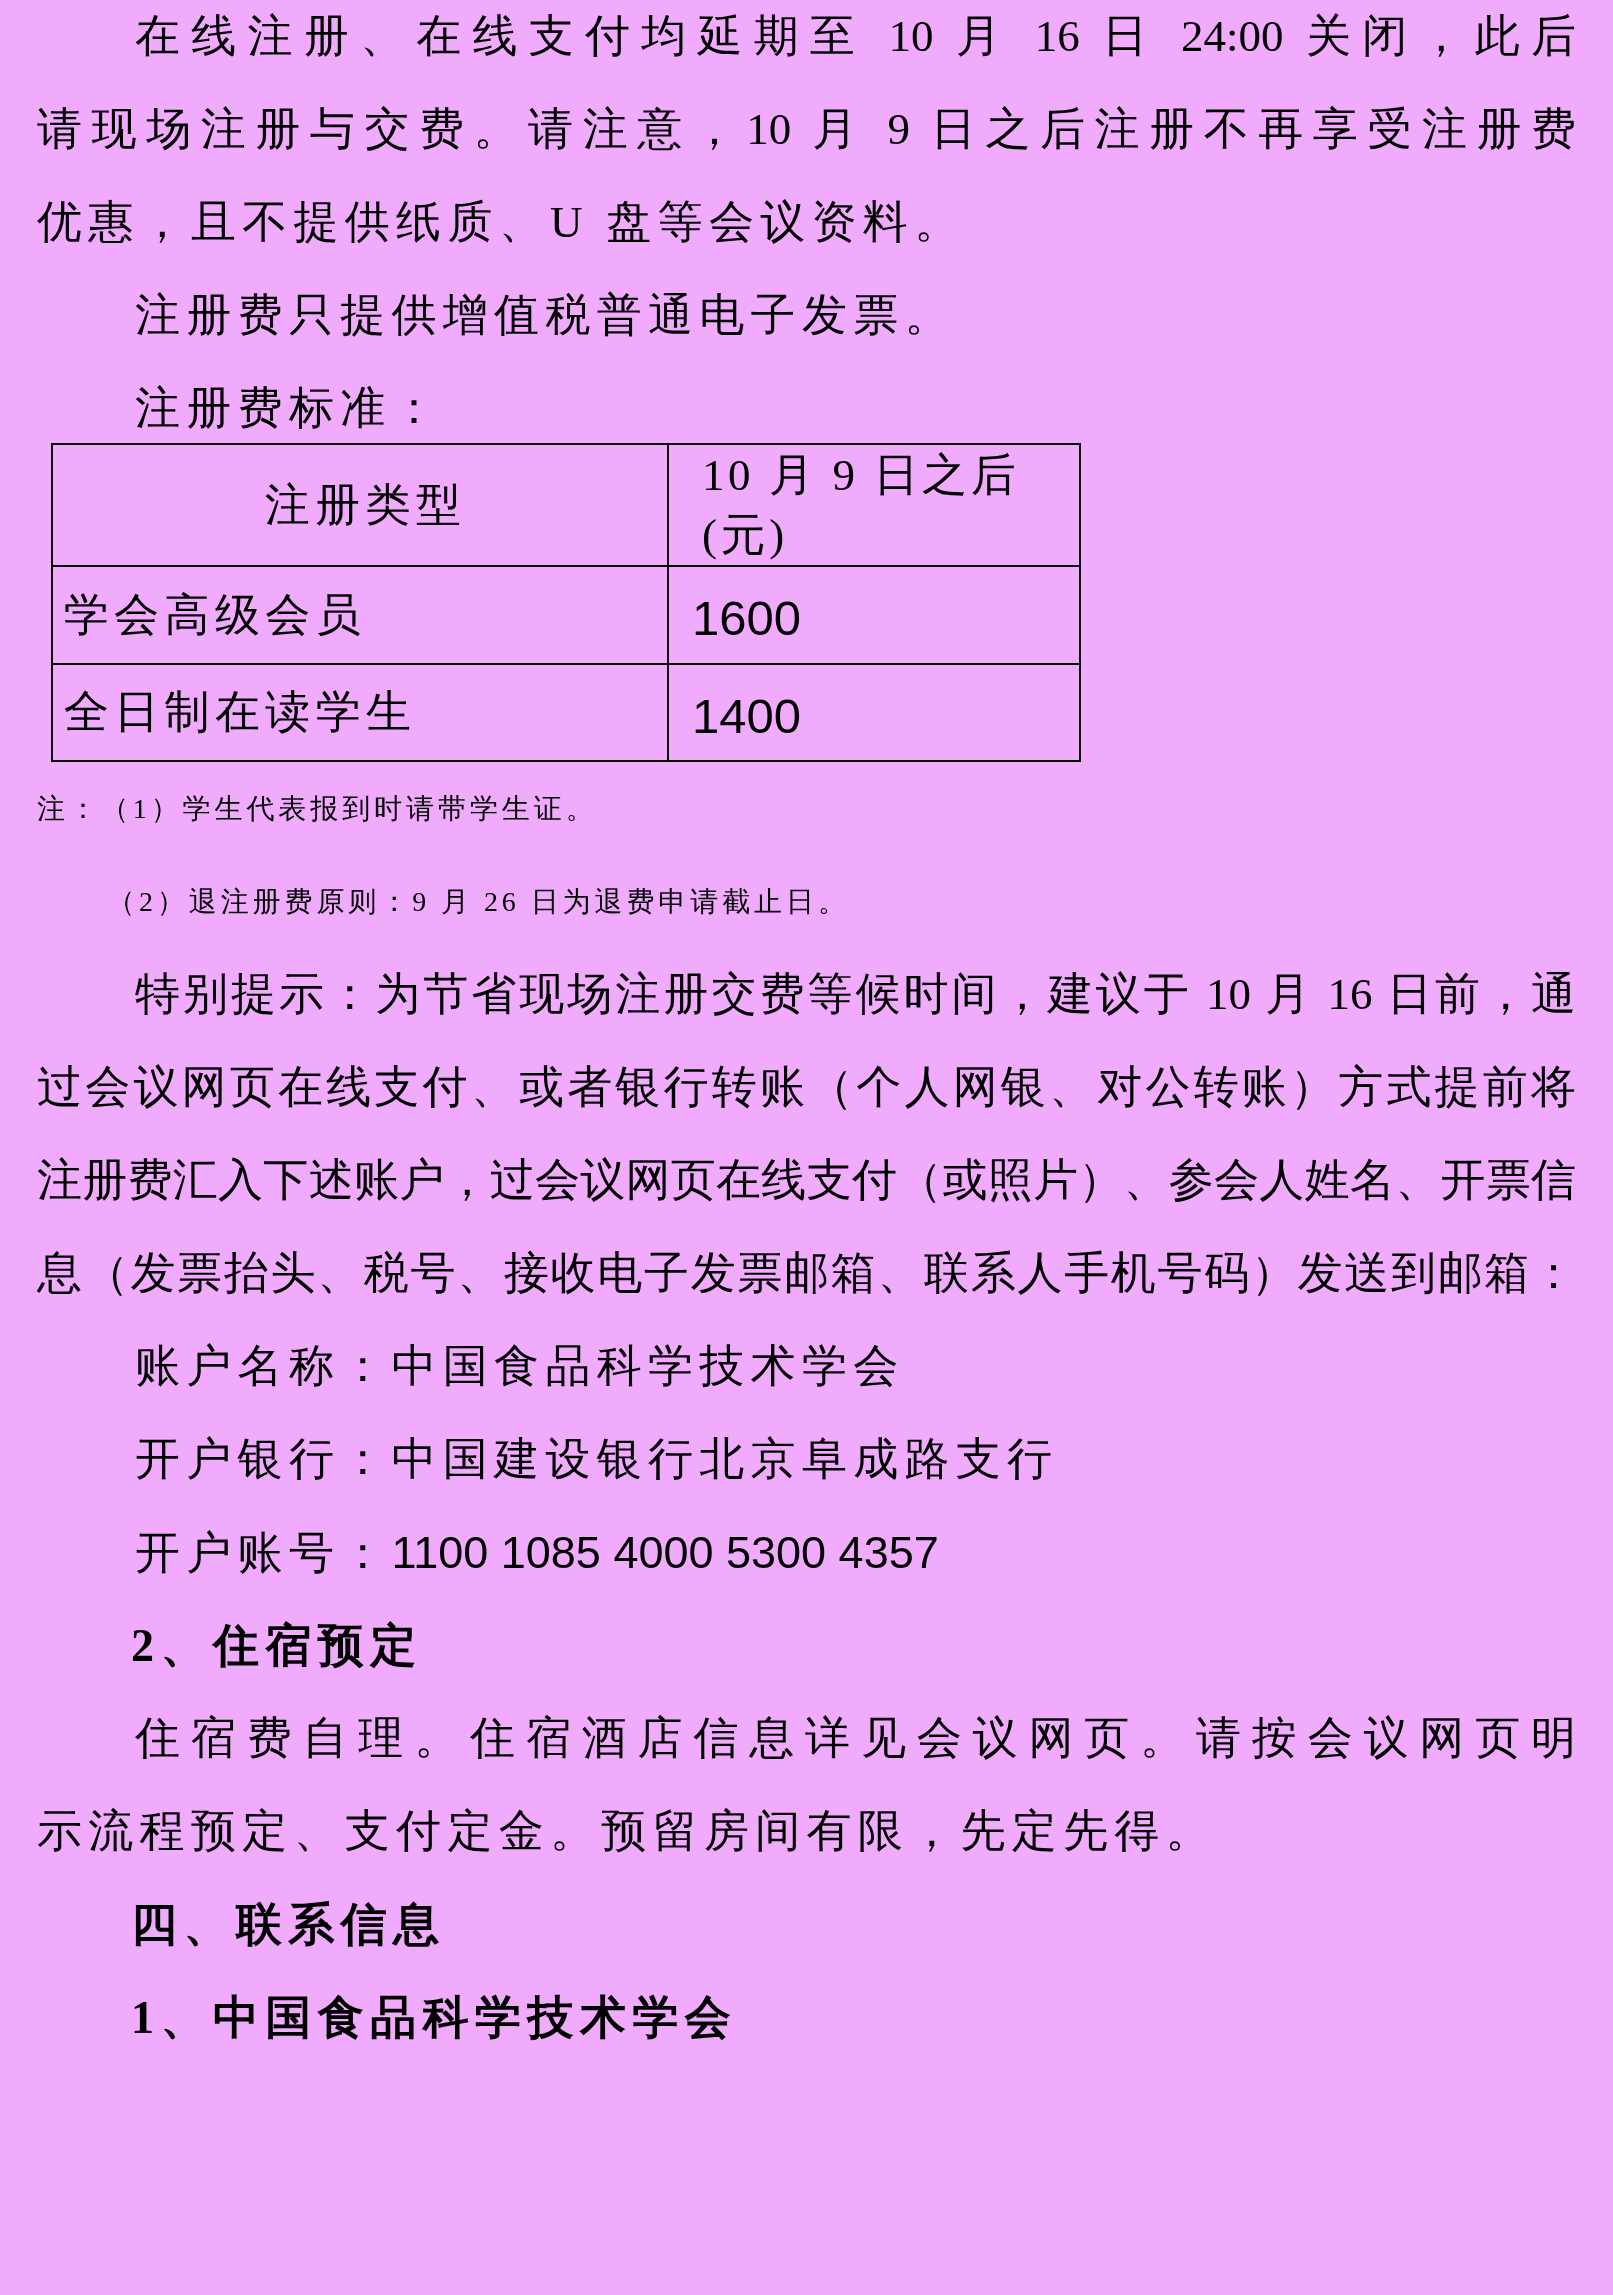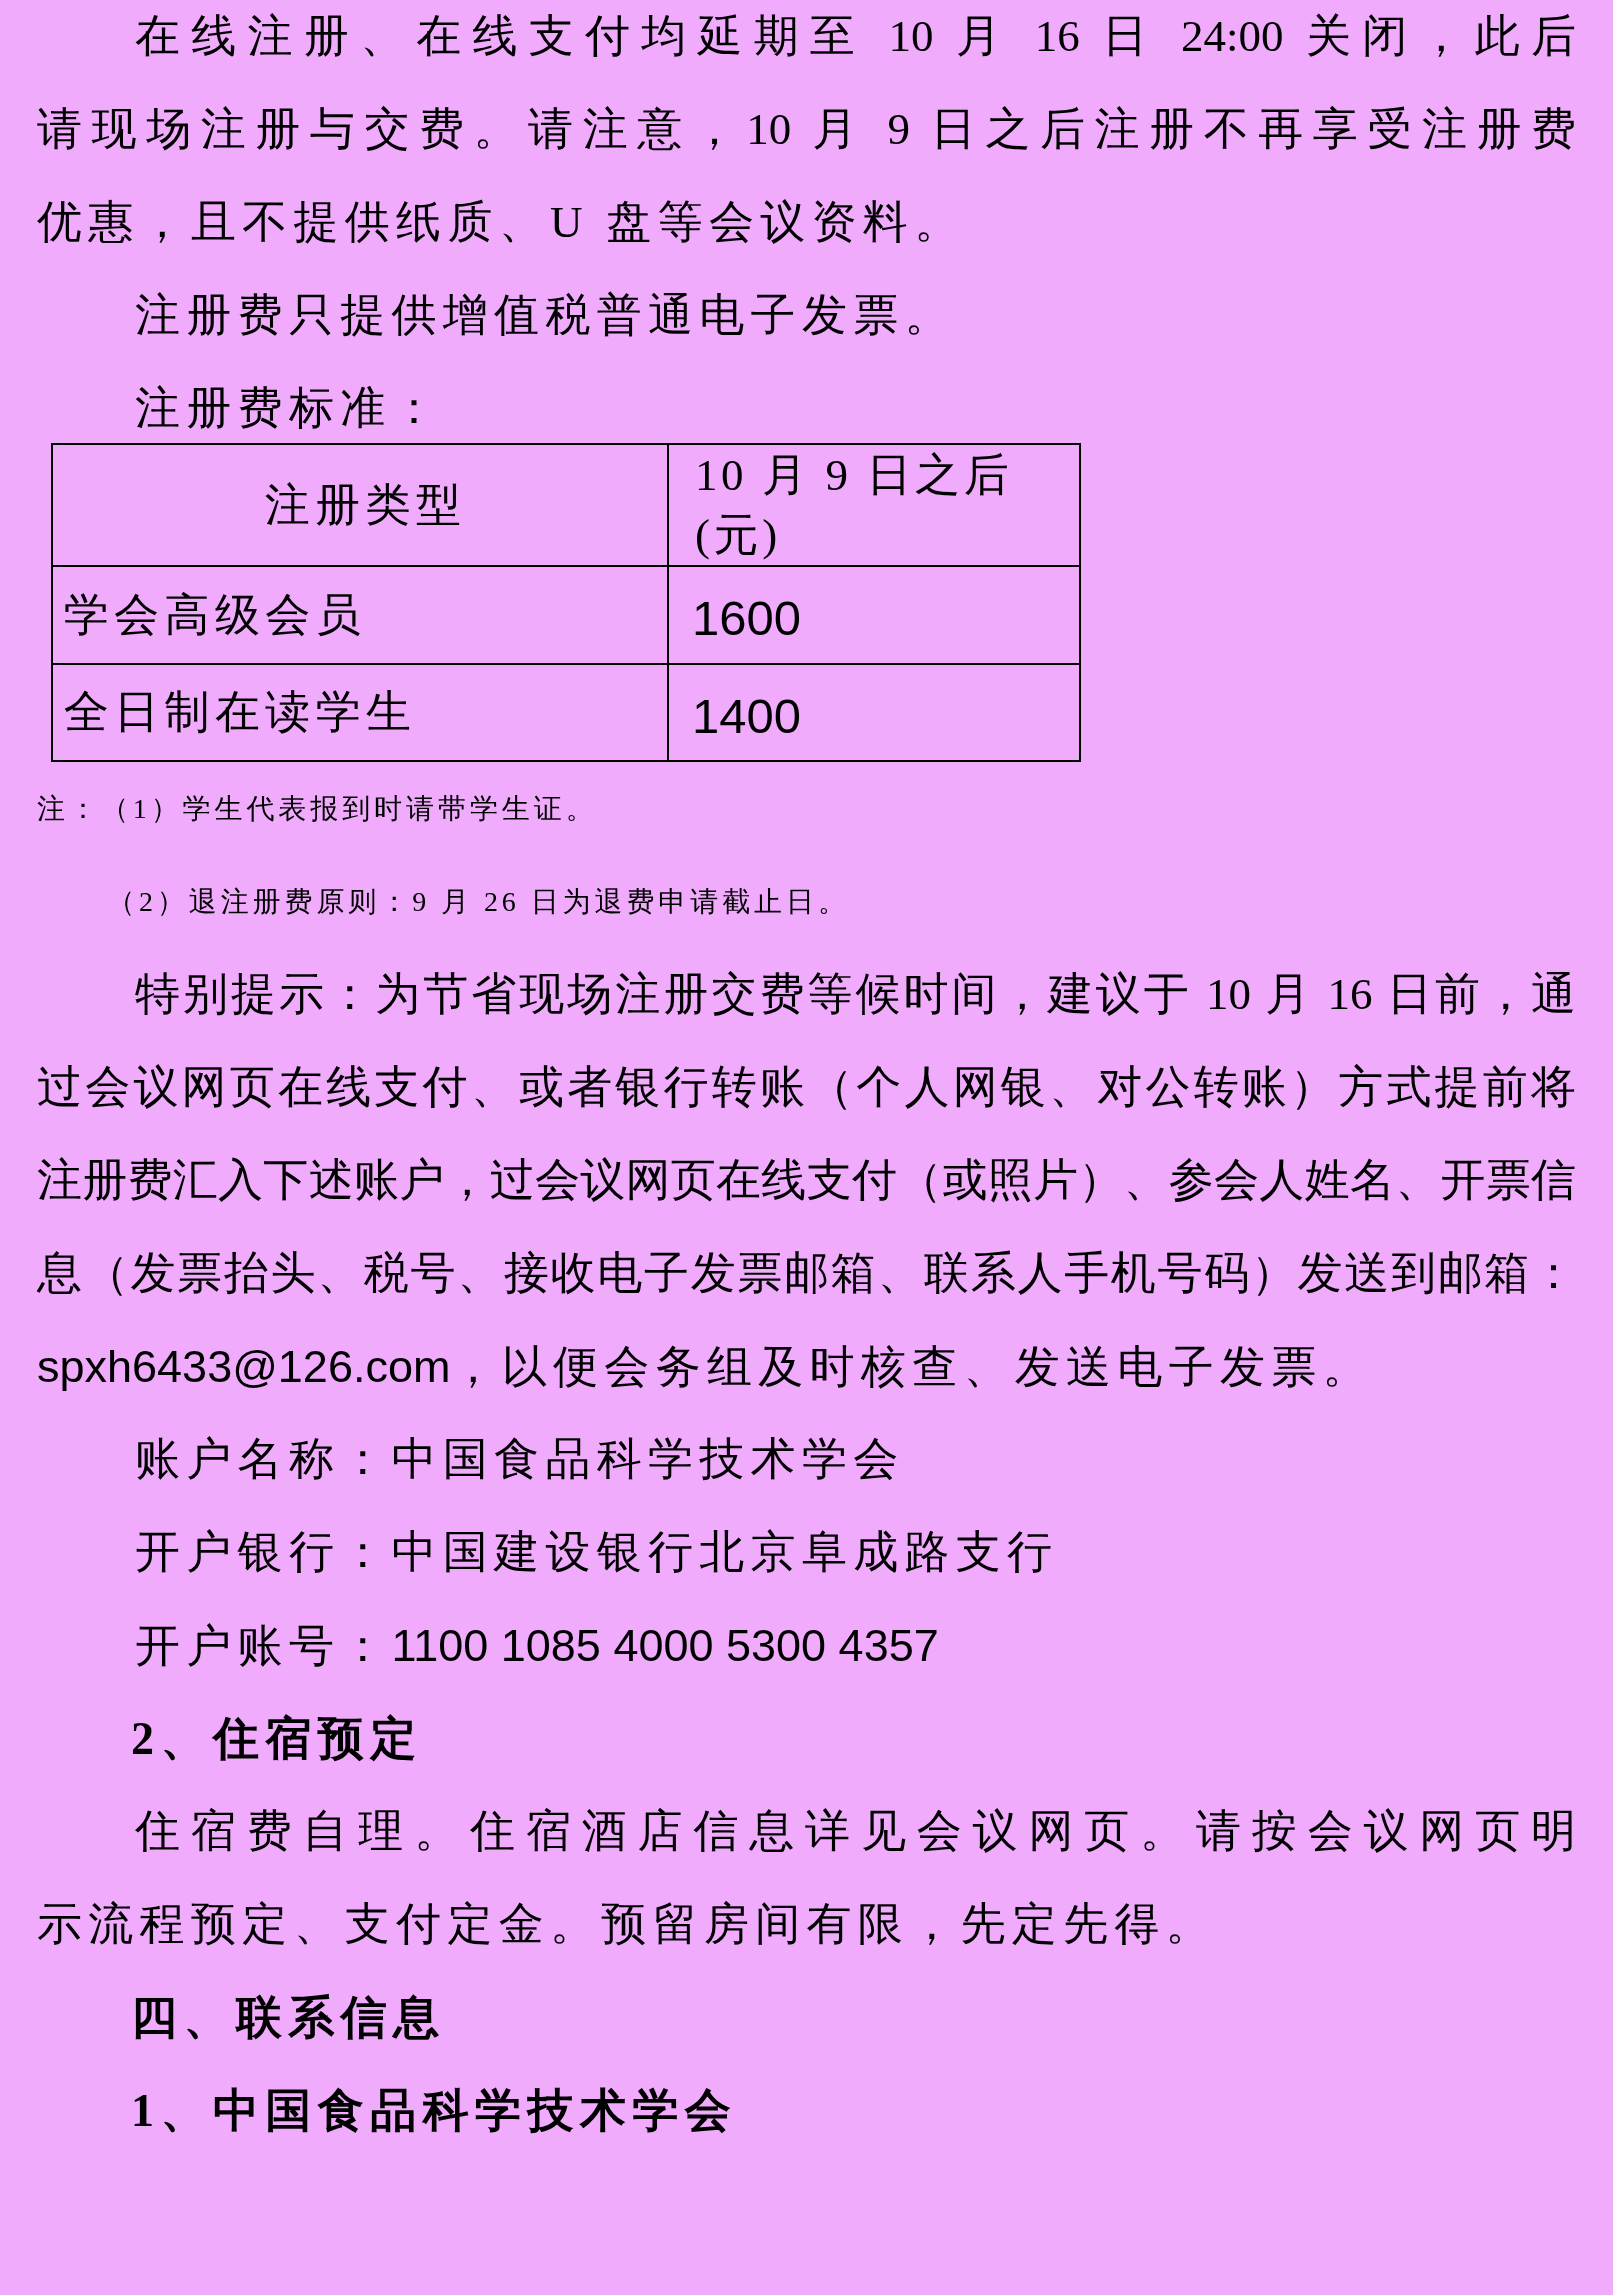--- a/index.html
+++ b/index.html
@@ -52,21 +52,21 @@
   .fee-table col.c2 { width: 412px; }
   .fee-table th, .fee-table td {
     border: 2.5px solid #000000;
     vertical-align: middle;
     font-weight: normal;
     padding: 0;
   }
   .fee-table th { height: 85px; font-size: 45px; }
   .fee-table td { height: 89px; }
   th.type-header  { text-align: center; letter-spacing: 0.12em; padding-left: 11px; }
-  th.price-header { text-align: left; padding-left: 26px; letter-spacing: 0.08em; }
+  th.price-header { text-align: left; padding-left: 33px; letter-spacing: 0.08em; }
   td.fee-type  { padding-left: 10.7px; font-size: 45px; letter-spacing: 0.12em; }
   td.fee-value {
     padding-left: 23px; padding-top: 6.6px;
     font-size: 49px;
     font-family: "Liberation Sans", sans-serif;
   }
 </style>
 </head>
 <body style="background: rgb(255, 255, 255); color: rgb(0, 0, 0);">
 
@@ -101,21 +101,20 @@
     </table>
 
     <div class="line note">注：（1）学生代表报到时请带学生证。</div>
     <div class="line note indent-note2">（2）退注册费原则：9 月 26 日为退费申请截止日。</div>
 
     <div class="line fill indent-body">特别提示：为节省现场注册交费等候时间，建议于 10 月 16 日前，通</div>
     <div class="line fill">过会议网页在线支付、或者银行转账（个人网银、对公转账）方式提前将</div>
     <div class="line fill">注册费汇入下述账户，过会议网页在线支付（或照片）、参会人姓名、开票信</div>
     <div class="line fill">息（发票抬头、税号、接收电子发票邮箱、联系人手机号码）发送到邮箱：</div>
 
-    <div class="line"><span class="lat sans">spxh6433@126.com</span><span>，以便会务组及时核查、发送电子发票。</span></div>
 
     <div class="line indent-body">账户名称：中国食品科学技术学会</div>
     <div class="line indent-body">开户银行：中国建设银行北京阜成路支行</div>
     <div class="line indent-body"><span>开户账号：</span><span class="lat sans">1100 1085 4000 5300 4357</span></div>
 
     <div class="line bold indent-heading">2、住宿预定</div>
     <div class="line fill indent-body">住宿费自理。住宿酒店信息详见会议网页。请按会议网页明</div>
     <div class="line">示流程预定、支付定金。预留房间有限，先定先得。</div>
 
     <div class="line bold indent-heading">四、联系信息</div>

